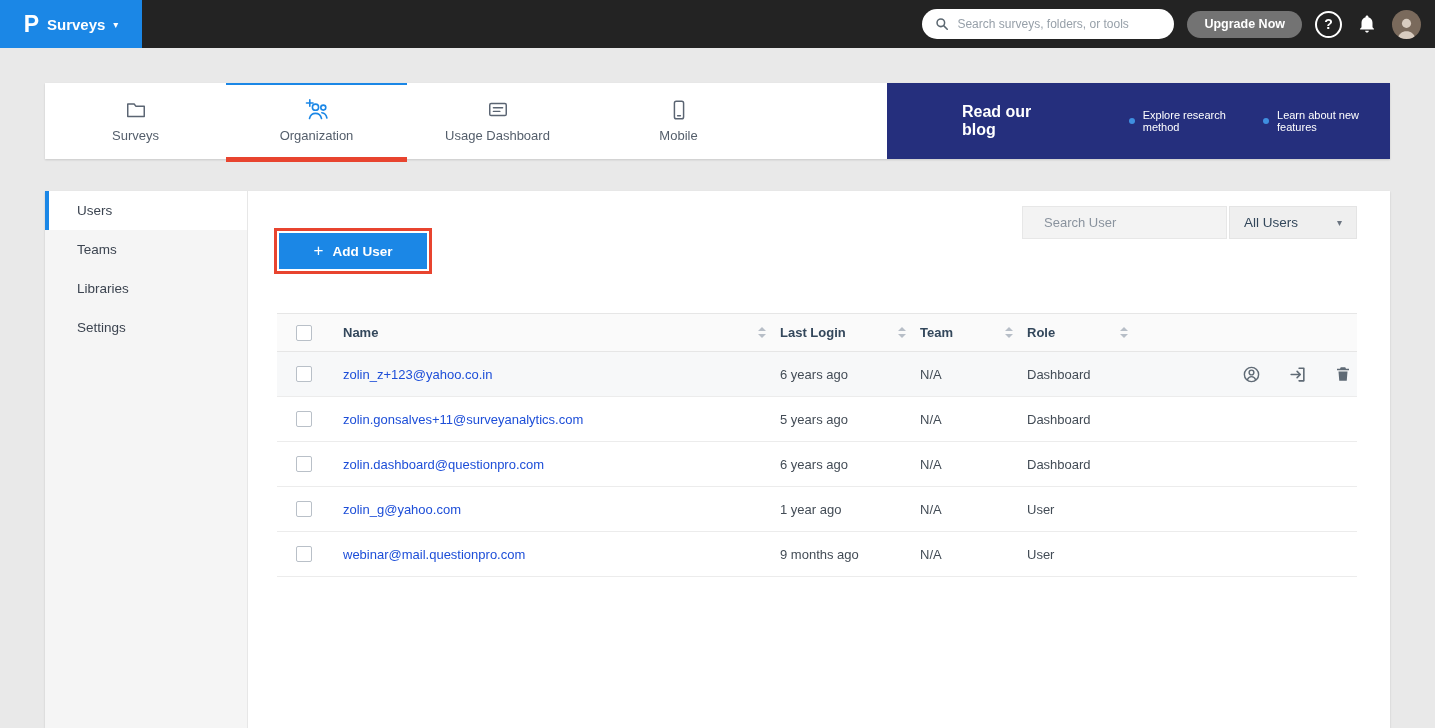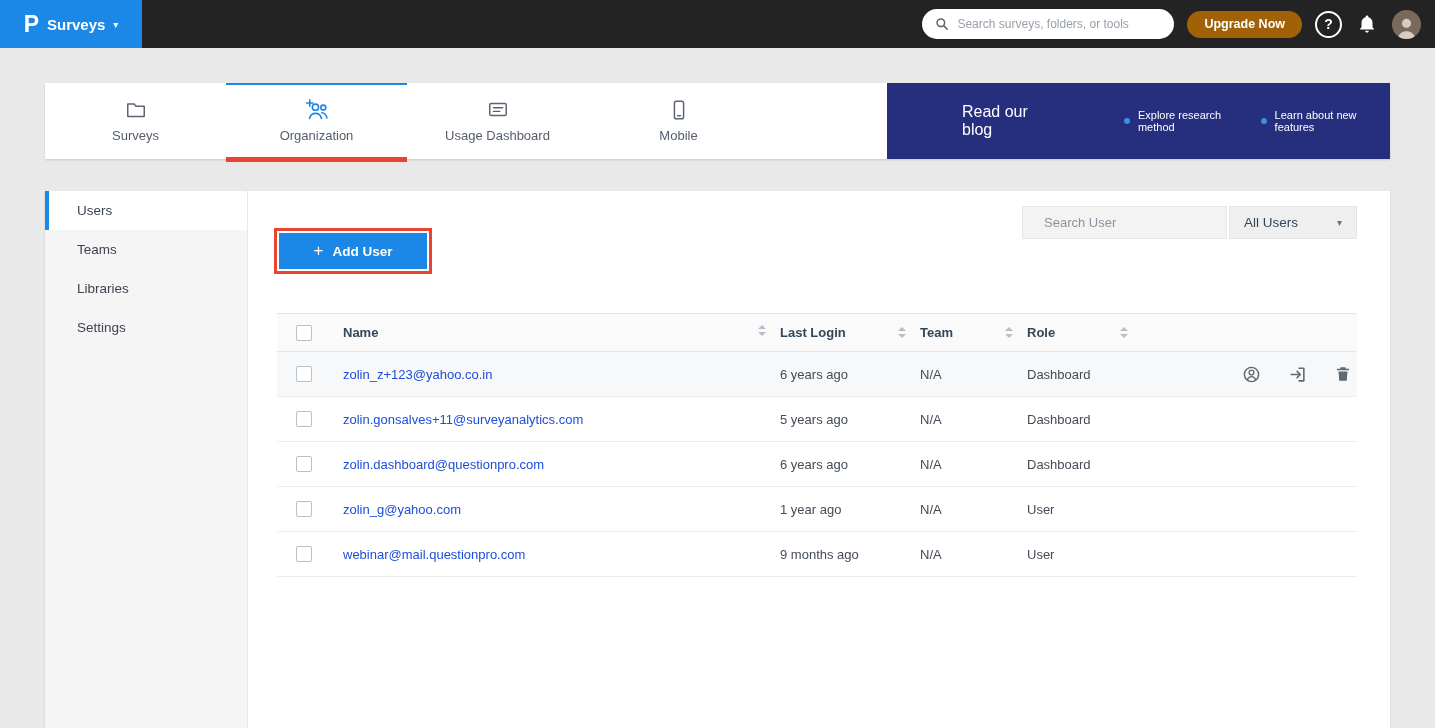--- a/index.html
+++ b/index.html
@@ -9,32 +9,32 @@
   
   .topbar { height:48px; background:#232323; display:flex; align-items:center; }
   .logo-box { width:142px; height:48px; background:#1b87e6; display:flex; align-items:center; justify-content:center; gap:8px; cursor:pointer; }
   .logo-p { color:#fff; font-weight:bold; font-size:23px; line-height:1; }
   .product-name { color:#fff; font-size:15px; font-weight:bold; }
   .caret { color:#fff; font-size:10px; }
   .topbar-right { margin-left:auto; display:flex; align-items:center; gap:13px; padding-right:14px; }
   .global-search { width:252px; height:30px; background:#fff; border-radius:15px; display:flex; align-items:center; gap:8px; padding:0 13px; }
   .global-search input { border:0; outline:0; flex:1; font-size:12px; color:#0f172a; background:transparent; font-family:inherit; }
   .global-search input::placeholder { color:#97a0a9; }
-  .upgrade-btn { height:27px; padding:0 17px; background:#a16207; color:#fff; border:0; border-radius:14px; font-weight:bold; font-size:12.5px; cursor:pointer; font-family:inherit; }
+  .upgrade-btn { height:27px; padding:0 17px; background:#737373; color:#fff; border:0; border-radius:14px; font-weight:bold; font-size:12.5px; cursor:pointer; font-family:inherit; }
   .round-btn { width:27px; height:27px; border-radius:50%; border:2px solid #fff; color:#fff; display:flex; align-items:center; justify-content:center; font-size:14px; font-weight:bold; cursor:pointer; }
   .bell-btn { width:24px; height:24px; display:flex; align-items:center; justify-content:center; cursor:pointer; }
   .avatar { width:29px; height:29px; border-radius:50%; overflow:hidden; background:#7a6a5c; cursor:pointer; display:flex; align-items:flex-end; justify-content:center; }
 
   
   .nav-card { margin:35px 45px 0; height:76px; background:#fff; display:flex; box-shadow:0 1px 2px rgba(0,0,0,.14); }
   .tab { width:181px; display:flex; flex-direction:column; align-items:center; justify-content:center; gap:7px; color:#545e6b; font-size:13px; cursor:pointer; position:relative; }
   .tab.active::before { content:""; position:absolute; top:0; left:0; right:0; height:2px; background:#1b87e6; }
   .tab.active::after  { content:""; position:absolute; bottom:-3px; left:0; right:0; height:5px; background:#e8442f; }
   .blog-banner { margin-left:auto; width:503px; background:#252f7d; display:flex; align-items:center; cursor:pointer; }
-  .blog-title { color:#fff; font-size:16px; font-weight:normal; margin-left:75px; }
+  .blog-title { color:#fff; font-size:16px; font-weight:bold; margin-left:75px; }
   .blog-bullets { list-style:none; margin-left:68px; display:flex; gap:9px; }
   .blog-bullets li { color:#fff; font-size:11px; display:flex; align-items:center; gap:8px; }
   .dot { width:6px; height:6px; border-radius:50%; background:#3f8fe0; flex:0 0 auto; }
 
   
   .main-card { margin:32px 45px 0; background:#fff; min-height:537px; display:flex; box-shadow:0 1px 2px rgba(0,0,0,.14); }
   .sidebar { width:203px; background:#f5f5f5; border-right:1px solid #e7e7e7; flex:0 0 auto; }
   .side-item { height:39px; display:flex; align-items:center; padding-left:28px; font-size:13.5px; color:#3c4450; cursor:pointer; border-left:4px solid transparent; }
   .side-item.active { background:#fff; border-left-color:#1b87e6; }
   .content { flex:1; position:relative; padding:0 33px 0 29px; }
@@ -49,21 +49,21 @@
   .add-user-wrap { position:absolute; top:37px; left:26px; border:3px solid #e8442f; padding:2px; background:#fff; }
   .add-user-btn { height:36px; min-width:148px; background:#1b87e6; color:#fff; border:0; font-size:13.5px; font-weight:bold; cursor:pointer; display:flex; align-items:center; justify-content:center; gap:9px; padding:0 18px; font-family:inherit; }
   .plus-glyph { font-size:17px; font-weight:normal; }
 
   
   .table { margin-top:122px; }
   .thead { display:flex; align-items:center; height:39px; background:#fafafa; border-top:1px solid #e6e6e6; border-bottom:1px solid #e6e6e6; font-size:13px; color:#33475b; font-weight:bold; }
   .trow  { display:flex; align-items:center; height:45px; border-bottom:1px solid #ececec; font-size:13px; color:#434c56; }
   .trow.hovered { background:#f7f8f9; }
   .c-check { width:66px; padding-left:19px; display:flex; align-items:center; flex:0 0 auto; }
-  .c-name  { flex:1; display:flex; min-width:0; }
+  .c-name  { flex:1; display:flex; align-items:center; min-width:0; }
   .c-login { width:140px; display:flex; align-items:center; flex:0 0 auto; }
   .c-team  { width:107px; display:flex; align-items:center; flex:0 0 auto; }
   .c-role  { width:115px; display:flex; align-items:center; flex:0 0 auto; }
   .c-actions { width:215px; display:flex; align-items:center; justify-content:flex-end; gap:26px; flex:0 0 auto; padding-right:4px; }
   .cb { width:16px; height:16px; border:1px solid #b9c0c8; border-radius:2px; background:#fff; cursor:pointer; flex:0 0 auto; }
   .sort { display:flex; flex-direction:column; gap:3px; margin-left:auto; margin-right:14px; cursor:pointer; }
   .sort i { display:block; width:0; height:0; border-left:4px solid transparent; border-right:4px solid transparent; }
   .sort .up   { border-bottom:4px solid #b7bec7; }
   .sort .down { border-top:4px solid #b7bec7; }
   .email-link { color:#1d4ed8; text-decoration:none; cursor:pointer; white-space:nowrap; overflow:hidden; text-overflow:ellipsis; }

